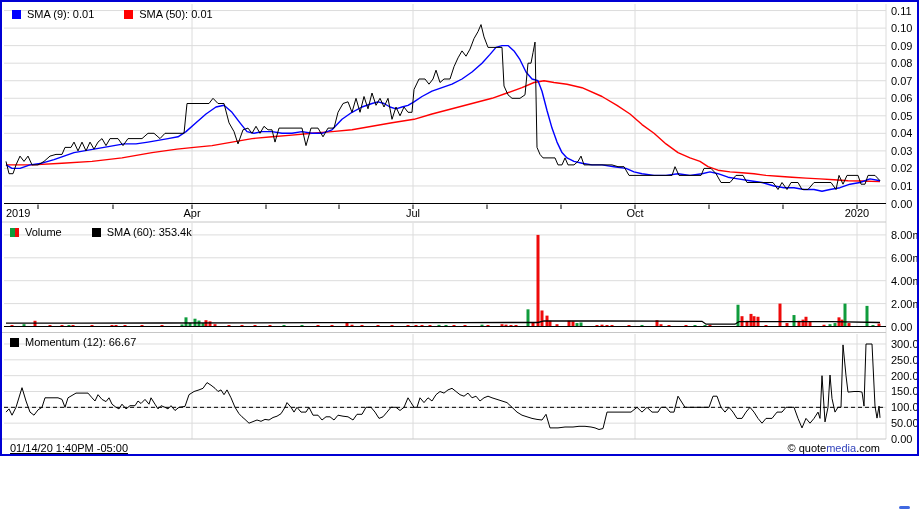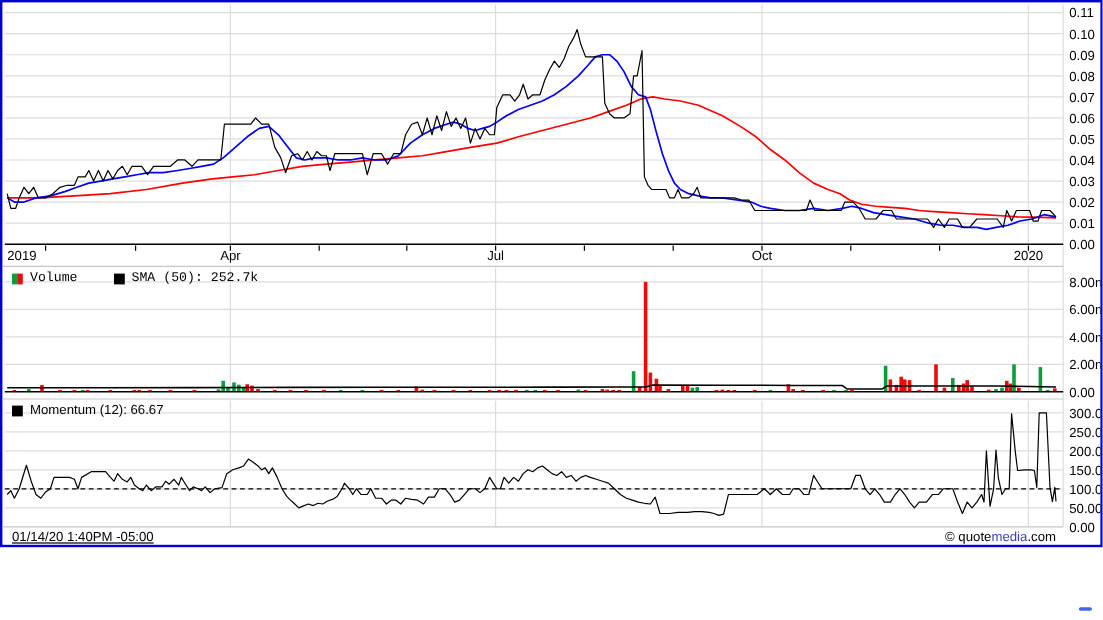--- a/index.html
+++ b/index.html
@@ -206,29 +206,39 @@
         <rect x="875.5" y="321.6375" width="3" height="2.8625" fill="#ee0a0a"></rect>
         <polyline points="4,321.1 80,321.1 160,321.0 240,320.8 320,320.7 400,320.7 460,320.6 520,320.5 536,320.5 542,318.8 600,319.0 660,319.2 700,319.3 704,322.2 733,322.2 737,319.6 780,319.6 830,319.7 878,320.5" fill="none" stroke="#000000" stroke-width="1.3"></polyline>
         <polyline points="4,162.9 30,162.9 60,161.2 90,159.4 120,155.9 150,150.6 175,147.1 192,145.4 210,143.6 230,140.1 250,136.6 270,134.8 290,133.1 310,131.3 330,129.6 350,127.8 370,124.3 390,120.8 412,117.3 430,112.0 450,106.8 470,101.5 490,96.3 505,91.0 520,85.7 532,80.5 542,78.7 552,80.5 565,82.2 580,85.7 600,94.5 615,103.3 628,112.0 640,122.6 652,131.3 664,141.9 676,150.6 688,155.9 698,159.4 706,164.7 716,168.2 728,169.9 740,170.8 752,171.7 764,173.4 776,174.3 790,175.2 804,176.1 818,176.9 832,177.8 846,178.7 860,179.0 878,179.6" fill="none" stroke="#ff0000" stroke-width="1.4" stroke-linejoin="round"></polyline>
         <polyline points="4,162.9 10,166.4 18,166.4 28,162.9 40,161.2 52,157.7 62,154.1 72,150.6 82,148.9 92,147.1 102,145.4 112,143.6 122,141.9 134,141.9 146,140.1 156,138.4 166,136.6 176,134.8 184,129.6 194,120.8 204,112.0 214,105.0 222,103.3 230,110.3 238,120.8 245,129.6 252,131.3 260,129.6 270,129.6 280,131.3 290,131.3 300,129.6 310,131.3 320,131.3 330,127.8 340,117.3 350,110.3 360,105.0 370,101.5 376,99.8 382,101.5 388,105.0 394,106.8 400,105.0 406,103.3 412,99.8 420,94.5 430,89.2 440,85.7 450,82.2 460,77.0 470,70.0 480,61.2 488,52.4 494,45.4 500,43.6 506,43.6 512,48.9 518,57.7 524,70.0 530,77.0 536,78.7 540,89.2 545,108.5 550,126.1 555,140.1 560,150.6 565,155.9 572,159.4 580,161.2 590,162.9 600,162.9 612,164.7 624,166.4 632,169.9 640,171.7 652,173.4 664,173.4 676,171.7 688,173.4 700,171.7 708,169.9 716,171.7 726,175.2 736,176.9 748,178.7 760,180.5 772,184.0 782,185.7 792,185.7 802,187.5 812,187.5 820,189.2 828,187.5 838,185.7 848,182.2 858,180.5 868,176.9 878,178.7" fill="none" stroke="#0000ff" stroke-width="1.4" stroke-linejoin="round"></polyline>
         <polyline points="4,159.4 7,171.7 11,171.7 14,162.9 18,154.1 22,159.4 26,154.1 30,162.9 36,162.9 42,159.4 48,154.1 54,152.4 60,152.4 63,145.4 69,145.4 72,140.1 76,148.9 80,140.1 84,148.9 88,140.1 92,147.1 96,140.1 100,136.6 104,143.6 108,136.6 116,136.6 121,143.6 126,136.6 134,136.6 140,136.6 146,131.3 152,131.3 158,136.6 163,131.3 170,131.3 176,131.3 182,131.3 185,101.5 192,101.5 200,101.5 207,101.5 211,96.3 216,101.5 222,101.5 227,120.8 232,129.6 236,141.9 241,127.8 246,126.1 250,131.3 254,124.3 258,131.3 262,124.3 266,127.8 270,127.8 273,140.1 277,126.1 284,126.1 292,126.1 300,126.1 304,143.6 309,126.1 316,126.1 321,134.8 326,126.1 332,126.1 336,110.3 341,101.5 346,99.8 350,110.3 354,96.3 358,110.3 362,94.5 366,106.8 370,91.0 374,103.3 378,96.3 382,105.0 386,96.3 390,117.3 394,105.0 398,113.8 402,105.0 406,110.3 410,110.3 412,87.5 417,77.0 423,77.0 427,82.2 431,77.0 434,68.2 438,80.5 442,77.0 448,77.0 452,64.7 456,55.9 460,48.9 464,54.2 468,47.1 472,36.6 476,29.6 479,22.6 482,34.9 486,45.4 492,45.4 500,45.4 502,84.0 506,92.8 510,96.3 518,96.3 523,92.8 526,61.2 529,61.2 531,50.7 533,40.1 535,145.4 538,152.4 541,155.9 548,155.9 553,155.9 556,162.9 560,162.9 563,155.9 566,162.9 572,162.9 576,159.4 579,154.1 582,162.9 590,162.9 600,162.9 610,162.9 616,164.7 622,164.7 627,173.4 636,173.4 648,173.4 660,173.4 670,173.4 673,164.7 677,173.4 688,173.4 699,173.4 702,166.4 709,166.4 714,171.7 719,180.5 728,180.5 734,173.4 741,173.4 745,180.5 754,180.5 764,180.5 771,180.5 776,187.5 780,180.5 785,187.5 789,180.5 796,180.5 800,187.5 806,187.5 812,180.5 820,180.5 829,180.5 834,187.5 837,173.4 841,182.2 845,173.4 851,173.4 856,173.4 859,182.2 863,182.2 866,173.4 873,173.4 878,178.7" fill="none" stroke="#000000" stroke-width="1" stroke-linejoin="round"></polyline>
         <polyline points="4,410.1 7,406.9 10,413.2 14,405.3 20,385.7 24,399.0 28,410.1 32,413.2 36,407.9 40,405.3 43,395.8 56,395.8 60,397.4 63,405.3 66,395.8 74,391.1 86,391.1 90,395.8 93,399.0 96,392.7 100,397.4 104,399.6 107,395.8 110,402.2 114,405.3 117,406.9 120,402.2 124,406.9 128,403.7 133,403.7 136,399.0 139,401.5 143,397.4 147,402.2 149,395.8 153,402.2 156,406.9 159,403.7 163,405.3 166,406.9 169,403.7 173,408.5 177,405.3 183,404.4 187,392.7 192,389.5 197,387.9 201,386.3 205,380.6 209,383.2 213,386.3 216,389.5 219,387.9 222,392.7 225,387.9 229,395.8 233,405.3 237,411.7 240,414.8 243,417.4 247,421.2 251,419.6 255,418.0 259,419.3 263,417.4 267,418.0 271,415.5 275,414.2 279,411.7 283,405.3 285,400.6 289,405.3 292,410.1 295,405.3 299,410.1 304,410.1 307,405.3 311,413.2 316,413.2 320,418.0 324,414.8 328,414.8 332,418.0 336,413.2 341,414.2 346,414.8 351,418.0 355,412.3 360,412.3 364,405.3 369,405.3 373,410.1 377,416.4 381,414.8 385,410.1 389,405.3 394,405.3 398,408.5 402,405.3 406,395.8 409,400.6 412,405.3 415,405.3 418,395.8 422,400.6 426,395.8 430,399.0 434,392.7 438,389.5 442,391.1 446,387.9 450,386.3 454,389.5 458,392.7 462,394.2 466,391.1 470,395.8 474,394.2 478,399.0 482,395.8 486,394.2 490,395.8 495,397.4 500,399.0 505,400.6 510,405.3 515,410.1 520,413.2 525,414.8 530,416.4 535,417.4 540,418.0 544,412.3 548,425.9 556,425.9 563,425.0 571,425.0 577,424.3 583,424.3 589,425.0 593,425.9 597,427.5 601,426.5 605,410.1 613,410.1 621,410.1 629,410.1 635,405.3 640,410.1 645,405.3 650,410.1 656,410.1 659,405.3 664,405.3 668,410.1 672,410.1 676,394.2 679,399.0 683,405.3 691,405.3 699,405.3 707,405.3 711,394.2 715,394.2 719,405.3 723,410.1 727,405.3 731,410.1 735,416.4 740,416.4 744,410.1 748,405.3 752,410.1 756,416.4 760,421.2 764,416.4 770,416.4 775,410.1 780,410.1 784,405.3 792,405.3 796,416.4 800,425.9 804,416.4 808,421.2 812,416.4 816,410.1 818,416.4 820,373.7 823,419.9 826,405.3 828,373.0 830,396.5 833,410.1 836,405.3 839,405.3 841,342.9 844,373.7 846,390.1 852,389.5 857,389.5 860,390.1 862,404.1 864,342.0 870,342.0 873,404.1 875,416.1 877,404.1 878,415.8" fill="none" stroke="#000000" stroke-width="1" stroke-linejoin="round"></polyline>
         <line x1="2" y1="201.5" x2="884" y2="201.5" stroke="#000" stroke-width="1.2"></line>
         <line x1="2" y1="324.5" x2="884" y2="324.5" stroke="#000" stroke-width="1.2"></line>
       </svg>
 
-
-    <div class="legend-row" style="left:8px;top:224px;font-family:Liberation Mono, monospace;">
+    <div class="legend-row" style="left:10px;top:6px;">
+      <span class="legend-item">
+        <span class="swatch swatch-blue"></span>
+        <span>SMA (9): 0.01</span>
+      </span>
+      <span class="legend-item">
+        <span class="swatch swatch-red"></span>
+        <span>SMA (50): 0.01</span>
+      </span>
+    </div>
+
+    <div class="legend-row" style="left:8px;top:224px;">
       <span class="legend-item">
         <span class="swatch swatch-split"></span>
         <span>Volume</span>
       </span>
       <span class="legend-item">
         <span class="swatch swatch-black"></span>
-        <span>SMA (50): 252.7k</span>
+        <span>SMA (60): 353.4k</span>
       </span>
     </div>
 
     <div class="legend-row" style="left:8px;top:334px;">
       <span class="legend-item">
         <span class="swatch swatch-black"></span>
         <span>Momentum (12): 66.67</span>
       </span>
     </div>
 

